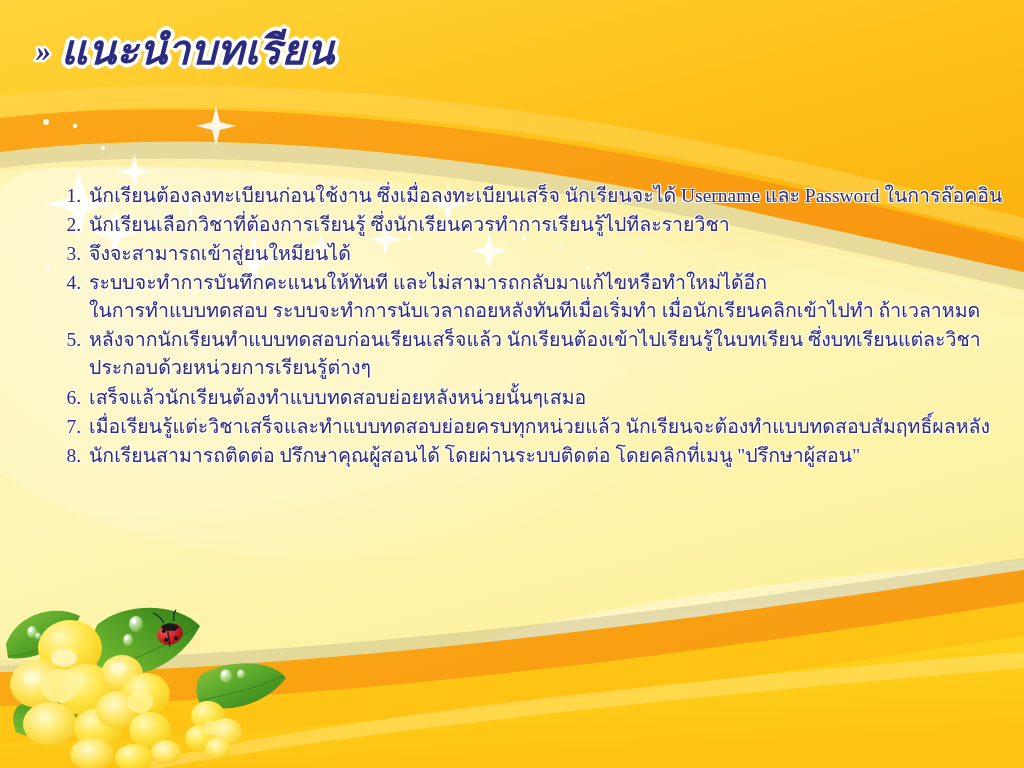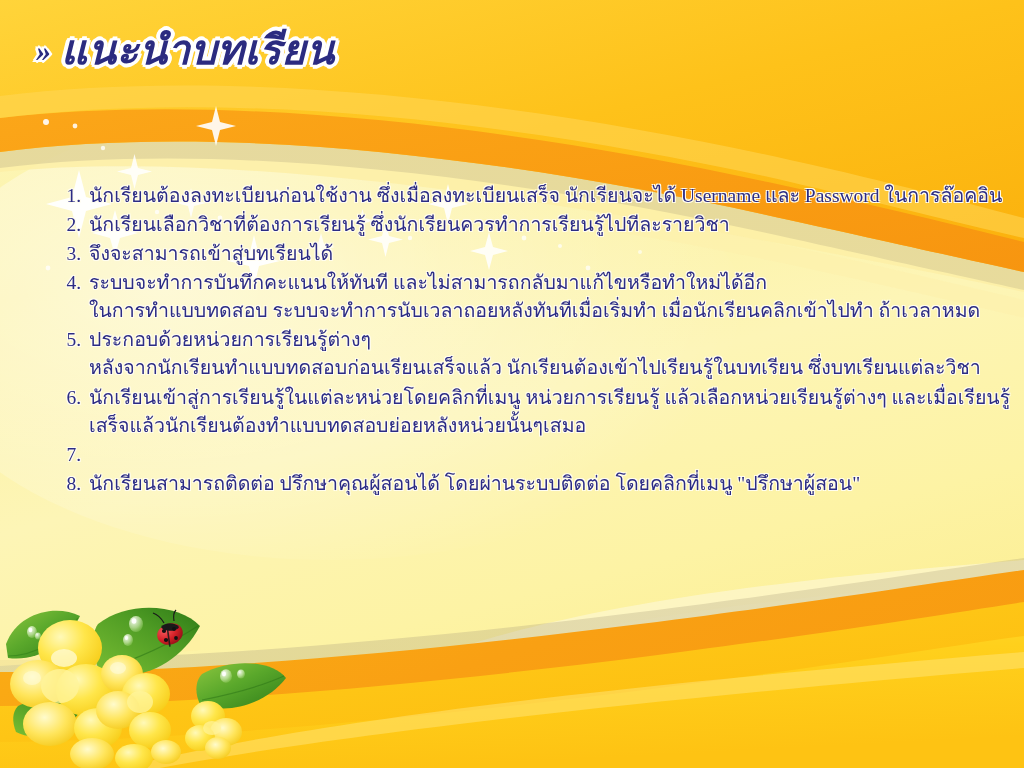--- a/index.html
+++ b/index.html
@@ -255,51 +255,51 @@
       <li>
         <span class="num">2.</span>
         <span class="body">
           <span class="ln">นักเรียนเลือกวิชาที่ต้องการเรียนรู้ ซึ่งนักเรียนควรทำการเรียนรู้ไปทีละรายวิชา</span>
         </span>
       </li>
 
       <li>
         <span class="num">3.</span>
         <span class="body">
-          <span class="ln">จึงจะสามารถเข้าสู่บทเรียนได้</span>
+          <span class="ln">จึงจะสามารถเข้าสู่ยนใหมียนได้</span>
         </span>
       </li>
 
       <li>
         <span class="num">4.</span>
         <span class="body">
           <span class="ln">ระบบจะทำการบันทึกคะแนนให้ทันที และไม่สามารถกลับมาแก้ไขหรือทำใหม่ได้อีก</span>
           <span class="ln">ในการทำแบบทดสอบ ระบบจะทำการนับเวลาถอยหลังทันทีเมื่อเริ่มทำ เมื่อนักเรียนคลิกเข้าไปทำ ถ้าเวลาหมด</span>
         </span>
       </li>
 
       <li>
         <span class="num">5.</span>
         <span class="body">
+          <span class="ln">หลังจากนักเรียนทำแบบทดสอบก่อนเรียนเสร็จแล้ว นักเรียนต้องเข้าไปเรียนรู้ในบทเรียน ซึ่งบทเรียนแต่ละวิชา</span>
           <span class="ln">ประกอบด้วยหน่วยการเรียนรู้ต่างๆ</span>
-          <span class="ln">หลังจากนักเรียนทำแบบทดสอบก่อนเรียนเสร็จแล้ว นักเรียนต้องเข้าไปเรียนรู้ในบทเรียน ซึ่งบทเรียนแต่ละวิชา</span>
         </span>
       </li>
 
       <li>
         <span class="num">6.</span>
         <span class="body">
-          <span class="ln">นักเรียนเข้าสู่การเรียนรู้ในแต่ละหน่วยโดยคลิกที่เมนู หน่วยการเรียนรู้ แล้วเลือกหน่วยเรียนรู้ต่างๆ และเมื่อเรียนรู้</span>
           <span class="ln">เสร็จแล้วนักเรียนต้องทำแบบทดสอบย่อยหลังหน่วยนั้นๆเสมอ</span>
         </span>
       </li>
 
       <li>
         <span class="num">7.</span>
         <span class="body">
+          <span class="ln">เมื่อเรียนรู้แต่ะวิชาเสร็จและทำแบบทดสอบย่อยครบทุกหน่วยแล้ว นักเรียนจะต้องทำแบบทดสอบสัมฤทธิ์ผลหลัง</span>
         </span>
       </li>
 
       <li>
         <span class="num">8.</span>
         <span class="body">
           <span class="ln">นักเรียนสามารถติดต่อ ปรึกษาคุณผู้สอนได้ โดยผ่านระบบติดต่อ โดยคลิกที่เมนู "ปรึกษาผู้สอน"</span>
         </span>
       </li>
 

